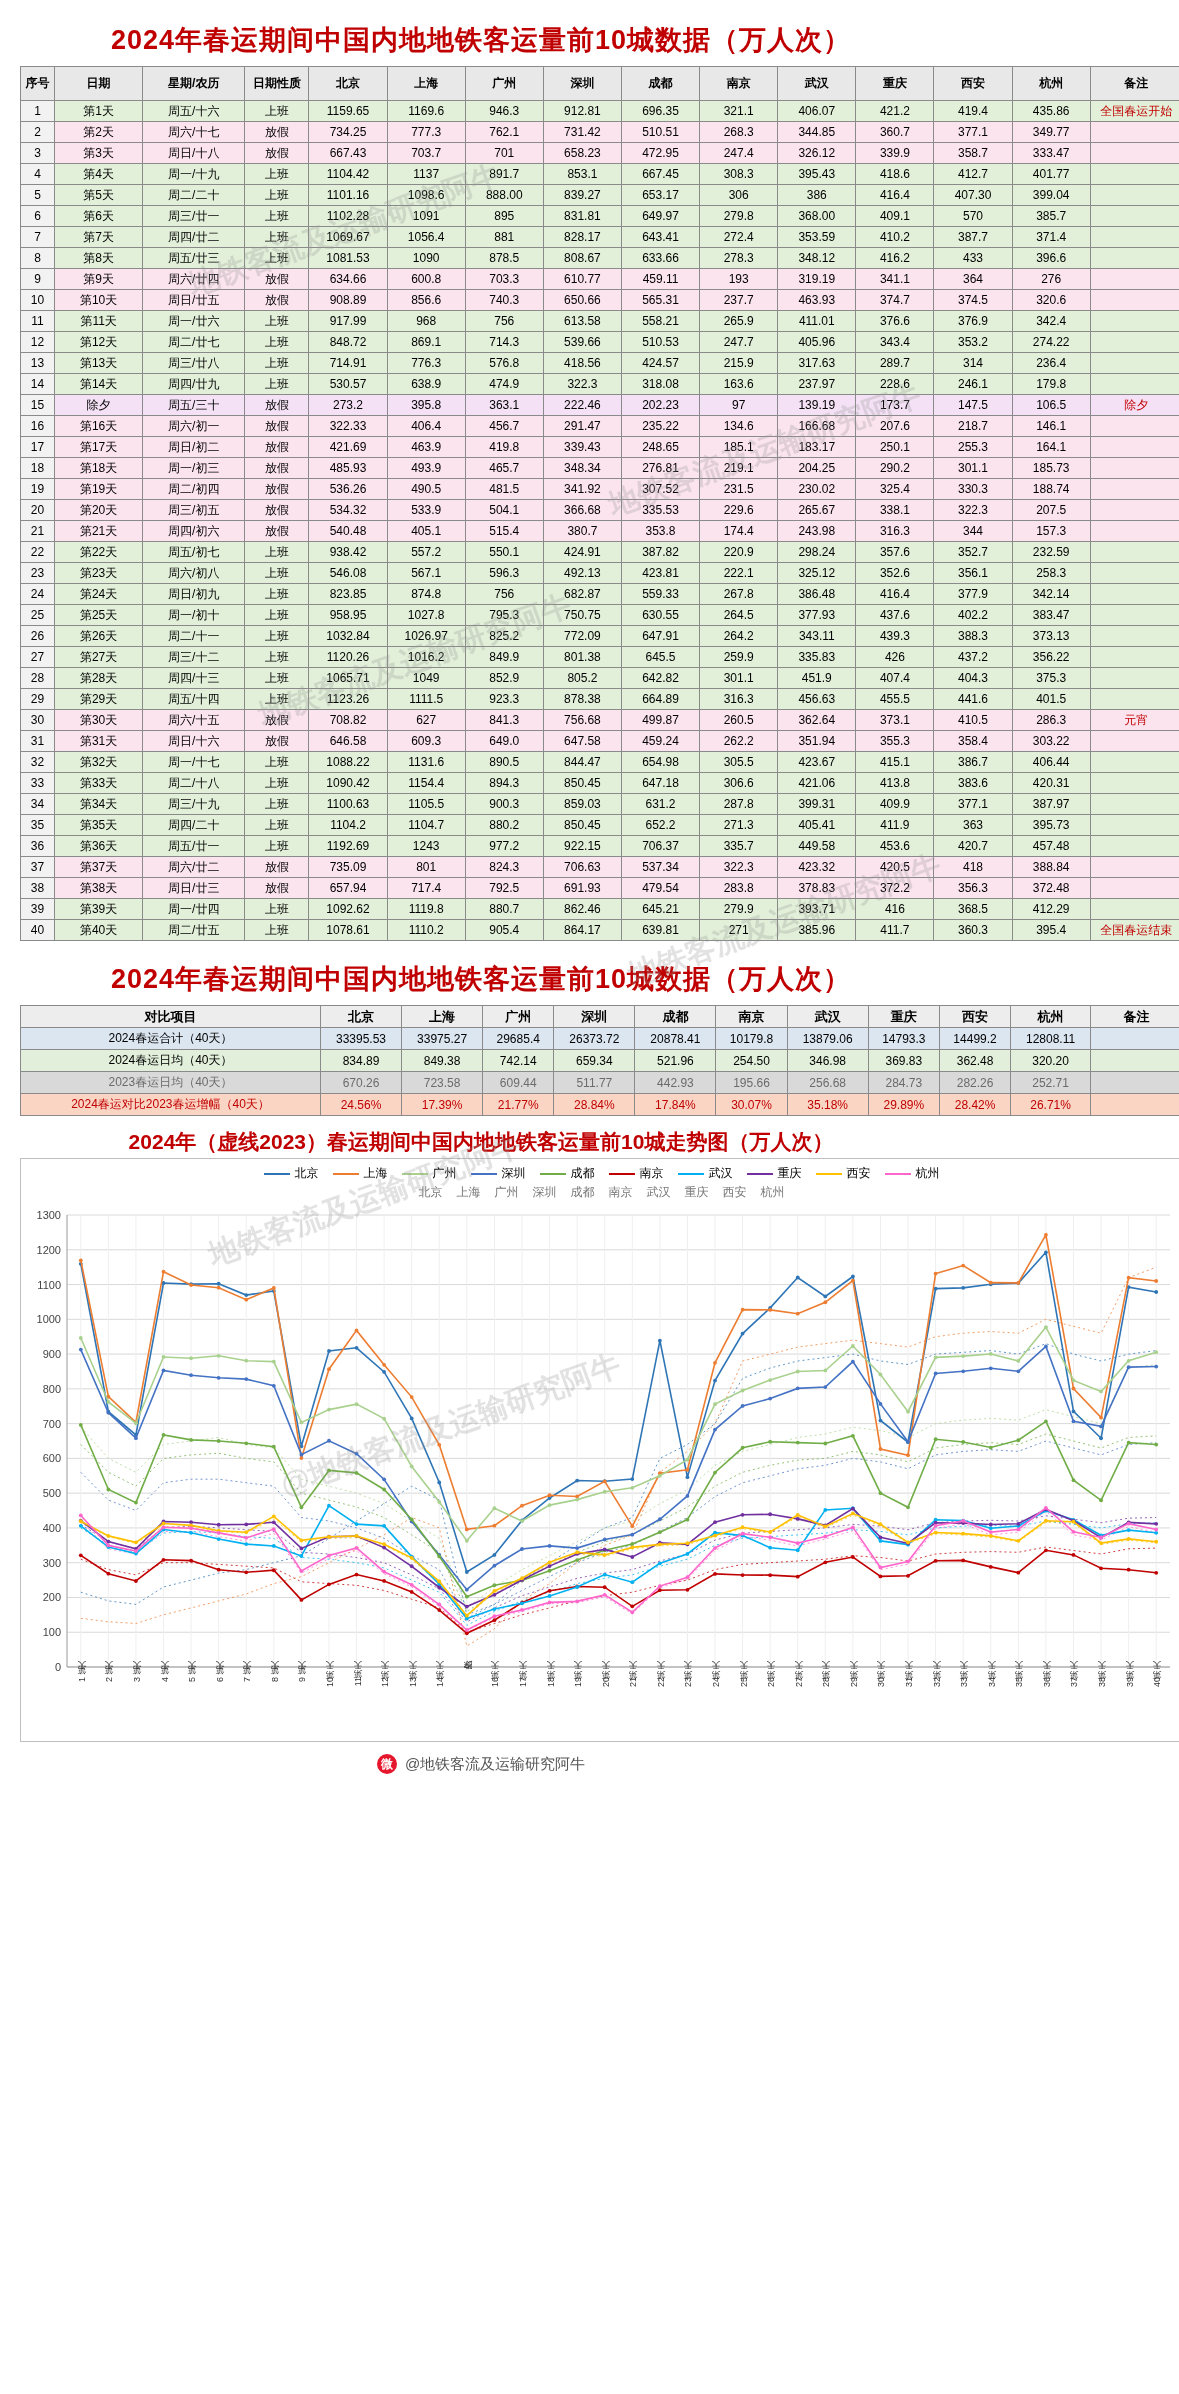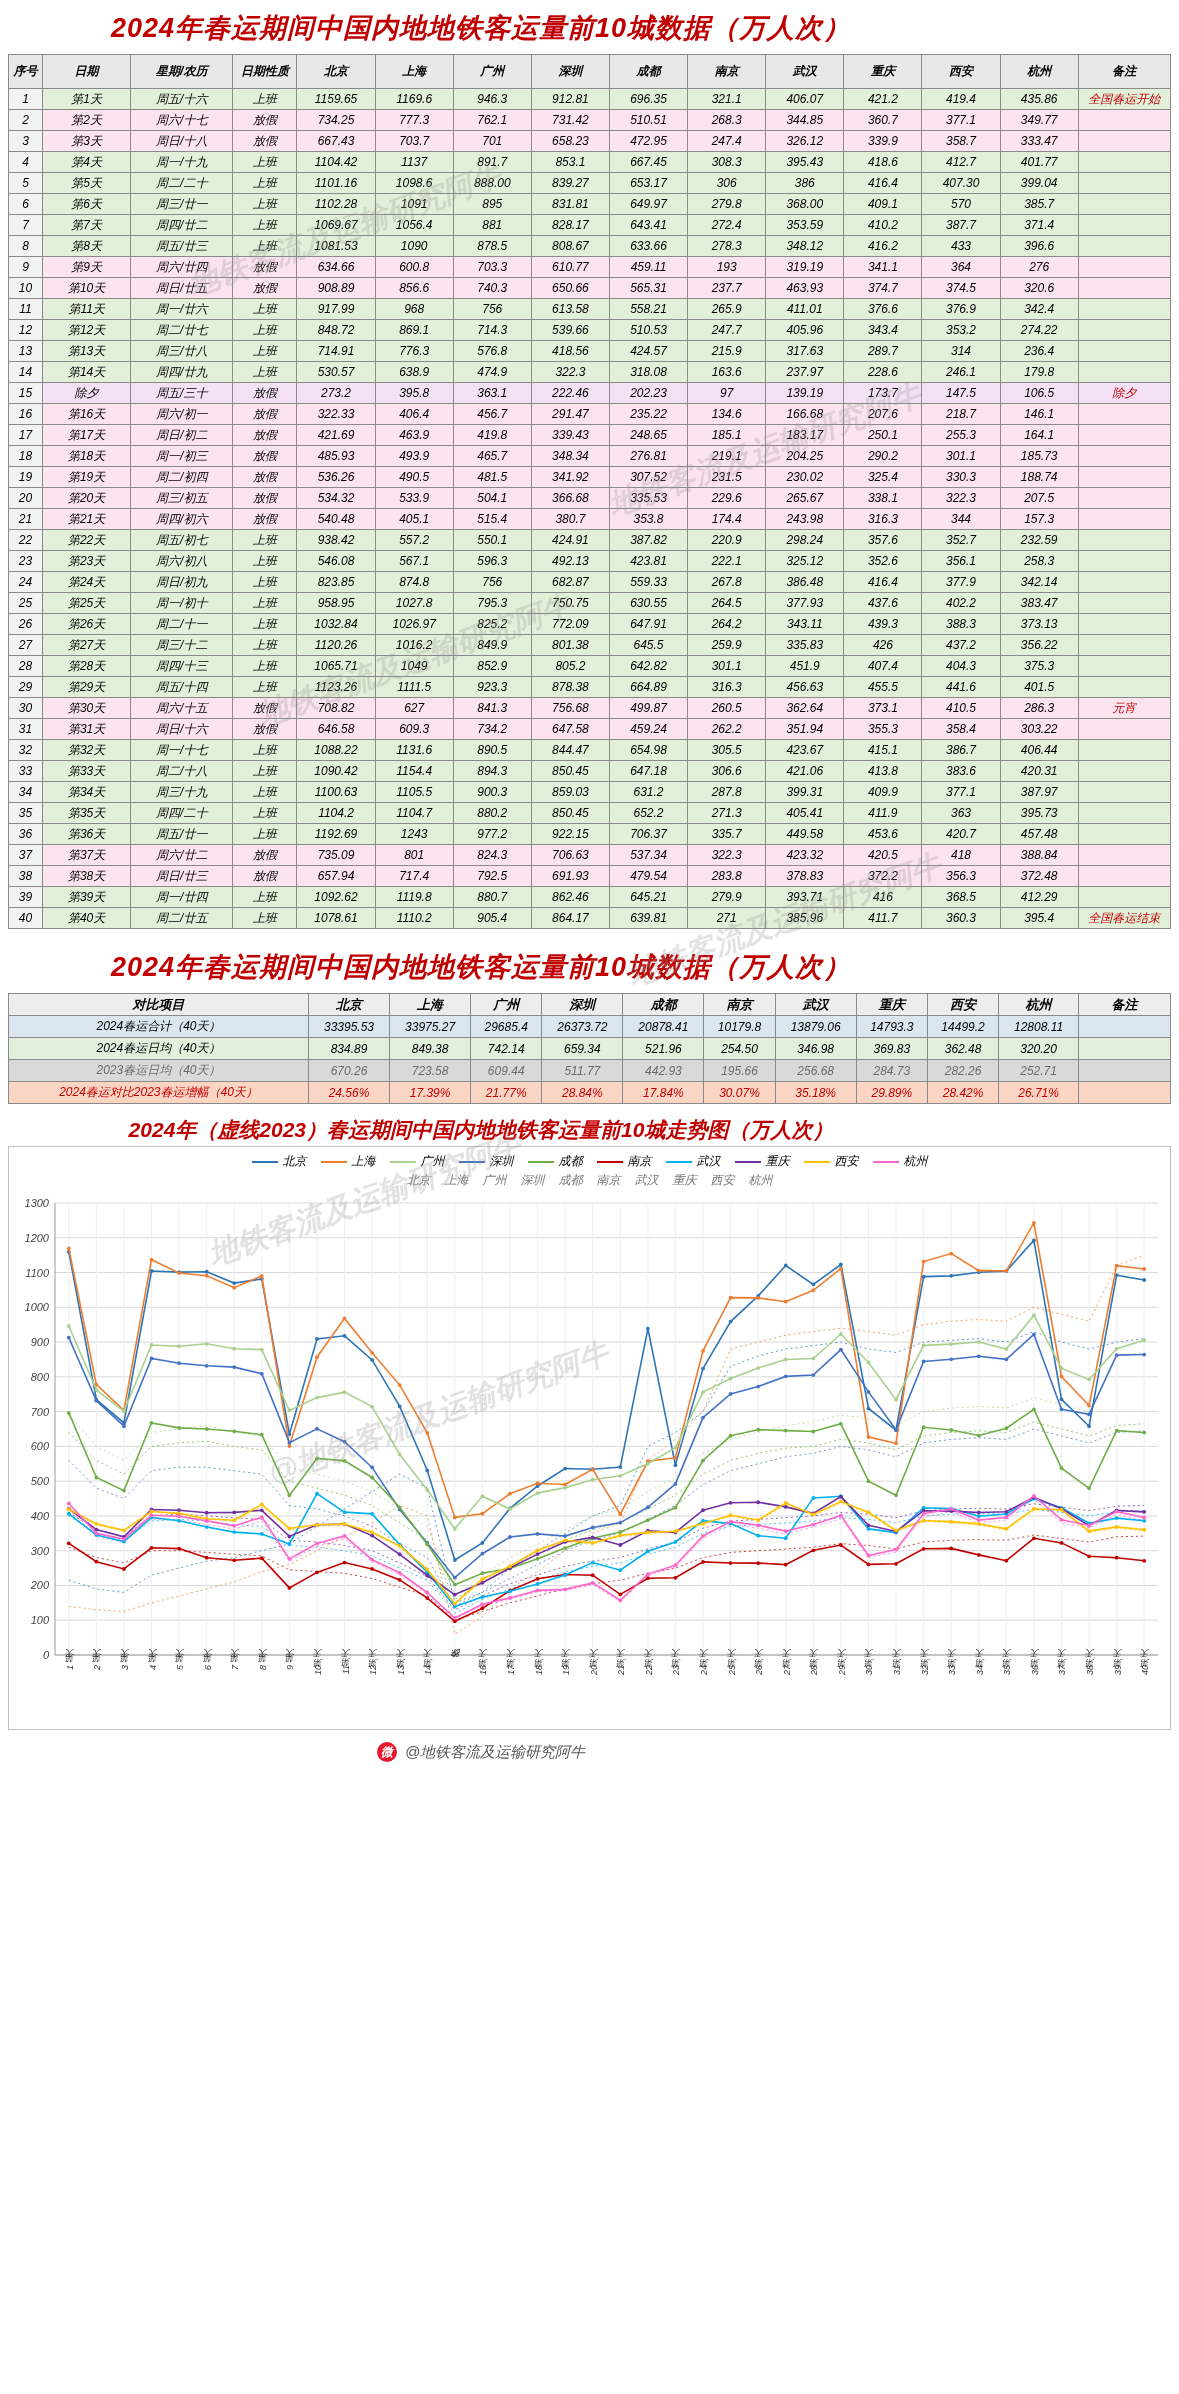--- a/index.html
+++ b/index.html
@@ -2,21 +2,21 @@
 <html><head>
 <meta charset="utf-8">
 <style>
   * { box-sizing: border-box; }
   body {
     margin: 0;
     width: 1179px;
     background: #ffffff;
     font-family: "Liberation Sans", sans-serif;
   }
-  .page { width: 962px; position: relative; padding: 0; font-style: italic; }
+  .page { width: 962px; position: relative; padding: 12px; }
 
   .title {
     text-align: center;
     color: #c00000;
     font-size: 27px;
     font-weight: bold;
     padding: 10px 0 8px 0;
     letter-spacing: 1px;
   }
 
@@ -684,21 +684,21 @@
           <td class="c-city">286.3</td>
           <td class="c-note note-red">元宵</td>
         </tr>
         <tr class="t-rest">
           <td class="c-seq cell-seq">31</td>
           <td class="c-date">第31天</td>
           <td class="c-week">周日/十六</td>
           <td class="c-type">放假</td>
           <td class="c-city">646.58</td>
           <td class="c-city">609.3</td>
-          <td class="c-city">734.2</td>
+          <td class="c-city">649.0</td>
           <td class="c-city">647.58</td>
           <td class="c-city">459.24</td>
           <td class="c-city">262.2</td>
           <td class="c-city">351.94</td>
           <td class="c-city">355.3</td>
           <td class="c-city">358.4</td>
           <td class="c-city">303.22</td>
           <td class="c-note"></td>
         </tr>
         <tr class="t-work">

